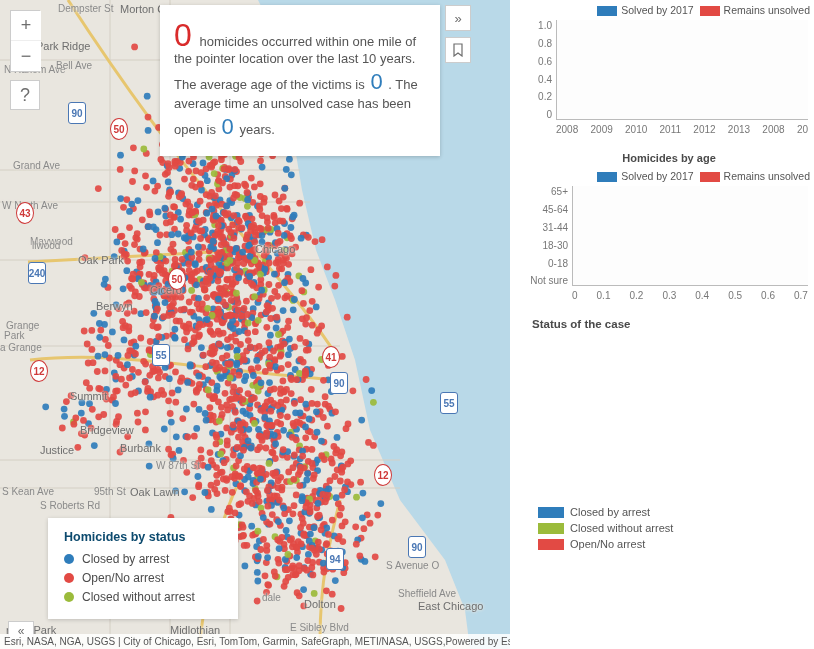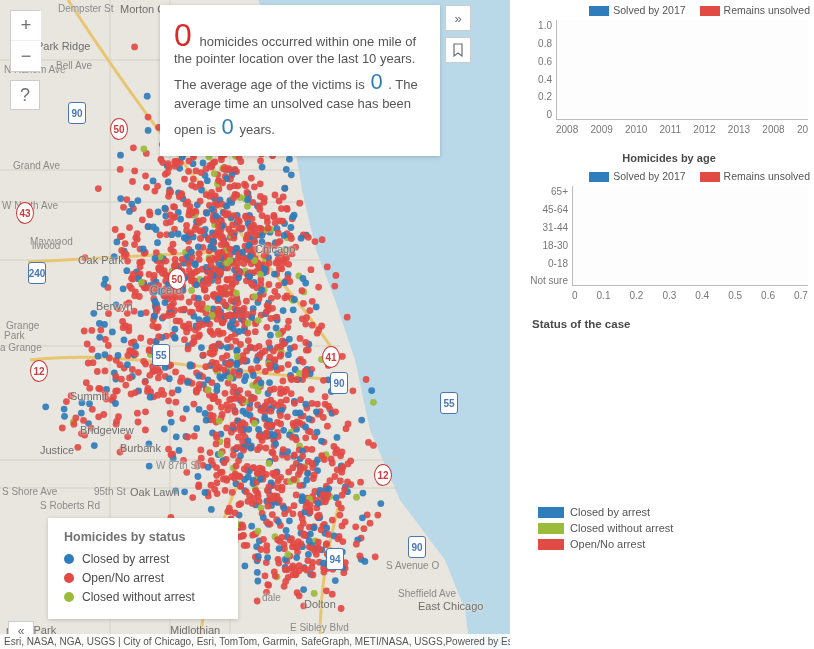--- a/index.html
+++ b/index.html
@@ -80,21 +80,21 @@
   .map-legend {
     position: absolute;
     left: 48px; bottom: 30px;
     width: 190px;
     background: #fff;
     padding: 12px 16px 10px 16px;
     box-shadow: 0 1px 4px rgba(0,0,0,0.18);
     font-size: 12px;
   }
   .map-legend .title {
-    font-weight: 600; color:#737373; margin-bottom: 8px; font-size: 12.5px;
+    font-weight: 600; color:#0c4a6e; margin-bottom: 8px; font-size: 12.5px;
   }
   .legend-row { display:flex; align-items:center; gap:8px; margin: 5px 0; color:#4c4c4c;}
   .legend-dot { width:10px; height:10px; border-radius:50%; flex:0 0 auto;}
   .expand-btn {
     position:absolute; left:8px; bottom:8px;
     width:26px; height:20px; background:#fff; border:1px solid #ccc;
     display:flex; align-items:center; justify-content:center; font-size:12px; color:#6e6e6e;
     cursor:pointer;
   }
   .attribution {
@@ -126,21 +126,21 @@
   .route.circle{ border-radius:50%; border-color:#cf3a3a; color:#cf3a3a;}
 
   
   .chart-panel {
     position:absolute; left:510px; top:0; width:304px; height:649px;
     padding: 4px 0 0 14px;
     font-size: 11px; color:#555;
   }
   .chart-block { margin-bottom: 12px; }
   .chart-title { text-align:center; font-weight:600; font-size:11px; color:#4a4a4a; margin-bottom:6px;}
-  .chart-legend { display:flex; justify-content:flex-end; gap:14px; font-size:10.5px; margin-bottom:4px; padding-right:4px;}
+  .chart-legend { display:flex; justify-content:flex-end; gap:6px; font-size:10.5px; margin-bottom:4px; padding-right:4px;}
   .chart-legend .sw { width:20px; height:10px; display:inline-block; margin-right:4px; vertical-align:middle;}
   .chart-frame {
     position:relative;
     height: 120px;
     margin-left: 32px;
   }
   .chart-frame.age { margin-left: 48px; }
   .chart-frame .plot {
     position:absolute; left:0; top:0; right:6px; bottom:20px;
     border-left:1px solid #bbb; border-bottom:1px solid #bbb;
@@ -2202,21 +2202,21 @@
       <div class="map-label small" style="left: 4px; top: 330px;">Park</div>
       <div class="map-label small" style="left: 0px; top: 342px;">a Grange</div>
       <div class="map-label small" style="left: 6px; top: 320px;">Grange</div>
       <div class="map-label" style="left: 70px; top: 390px;">Summit</div>
       <div class="map-label" style="left: 80px; top: 424px;">Bridgeview</div>
       <div class="map-label" style="left: 40px; top: 444px;">Justice</div>
       <div class="map-label" style="left: 120px; top: 442px;">Burbank</div>
       <div class="map-label small" style="left: 156px; top: 460px;">W 87th St</div>
       <div class="map-label small" style="left: 94px; top: 486px;">95th St</div>
       <div class="map-label" style="left: 130px; top: 486px;">Oak Lawn</div>
-      <div class="map-label small" style="left: 2px; top: 486px;">S Shore Ave</div>
+      <div class="map-label small" style="left: 2px; top: 486px;">S Kean Ave</div>
       <div class="map-label small" style="left: 40px; top: 500px;">S Roberts Rd</div>
       <div class="map-label small" style="left: 267px; top: 114px;">W Lake Shore Dr</div>
       <div class="map-label small" style="left: 262px; top: 592px;">dale</div>
       <div class="map-label" style="left: 304px; top: 598px;">Dolton</div>
       <div class="map-label" style="left: 418px; top: 600px;">East Chicago</div>
       <div class="map-label small" style="left: 398px; top: 588px; text-align: right;">Sheffield Ave</div>
       <div class="map-label small" style="left: 386px; top: 560px;">S Avenue O</div>
       <div class="map-label" style="left: 6px; top: 624px;">rland Park</div>
       <div class="map-label" style="left: 170px; top: 624px;">Midlothian</div>
       <div class="map-label small" style="left: 290px; top: 622px;">E Sibley Blvd</div>

